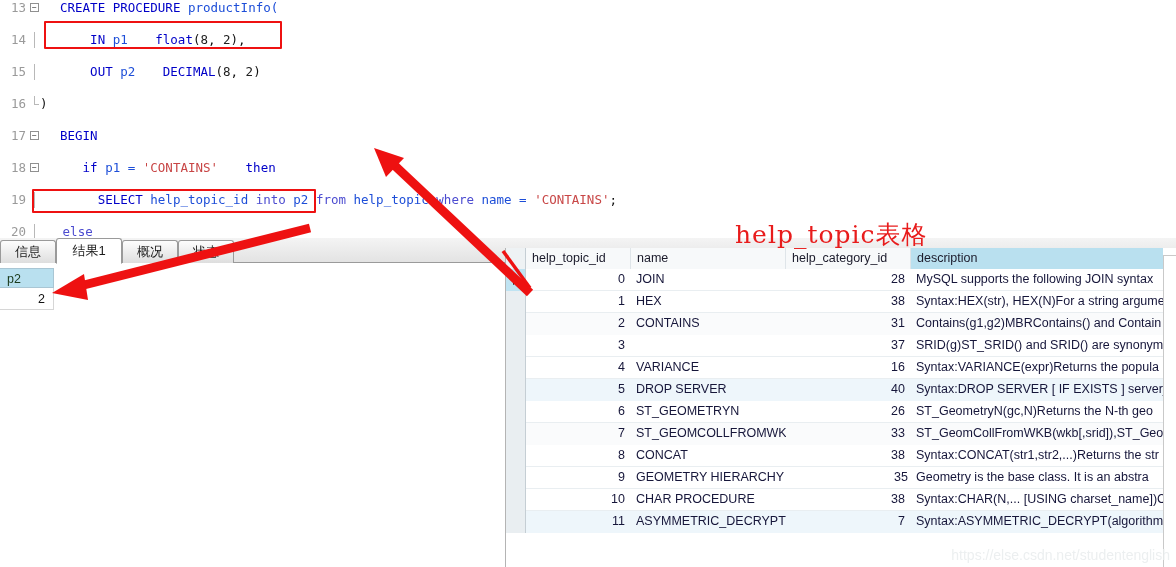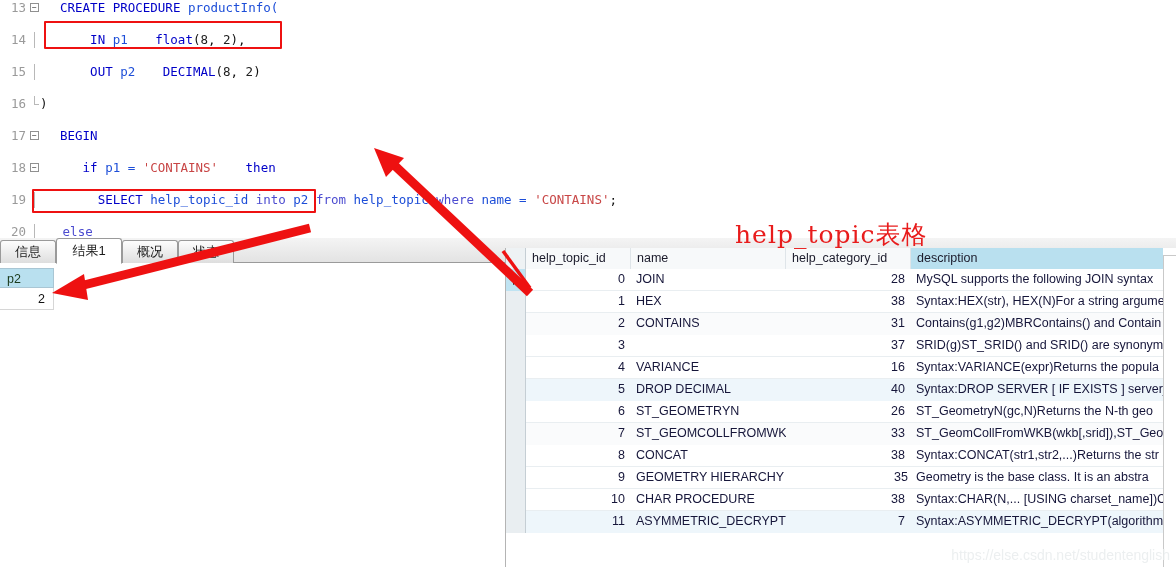--- a/index.html
+++ b/index.html
@@ -335,21 +335,21 @@
         <div class="dt-row">
           <div class="cell rowhdr" style="left: 0px; width: 20px;"></div>
           <div class="cell num" style="left: 20px; width: 105px;">4</div>
           <div class="cell" style="left: 125px; width: 155px;">VARIANCE</div>
           <div class="cell num" style="left: 280px; width: 125px;">16</div>
           <div class="cell" style="left: 405px; width: 253px;">Syntax:VARIANCE(expr)Returns the popula</div>
         </div>
         <div class="dt-row alt2">
           <div class="cell rowhdr" style="left: 0px; width: 20px;"></div>
           <div class="cell num" style="left: 20px; width: 105px;">5</div>
-          <div class="cell" style="left: 125px; width: 155px;">DROP DECIMAL</div>
+          <div class="cell" style="left: 125px; width: 155px;">DROP SERVER</div>
           <div class="cell num" style="left: 280px; width: 125px;">40</div>
           <div class="cell" style="left: 405px; width: 253px;">Syntax:DROP SERVER [ IF EXISTS ] server_</div>
         </div>
         <div class="dt-row">
           <div class="cell rowhdr" style="left: 0px; width: 20px;"></div>
           <div class="cell num" style="left: 20px; width: 105px;">6</div>
           <div class="cell" style="left: 125px; width: 155px;">ST_GEOMETRYN</div>
           <div class="cell num" style="left: 280px; width: 125px;">26</div>
           <div class="cell" style="left: 405px; width: 253px;">ST_GeometryN(gc,N)Returns the N-th geo</div>
         </div>

